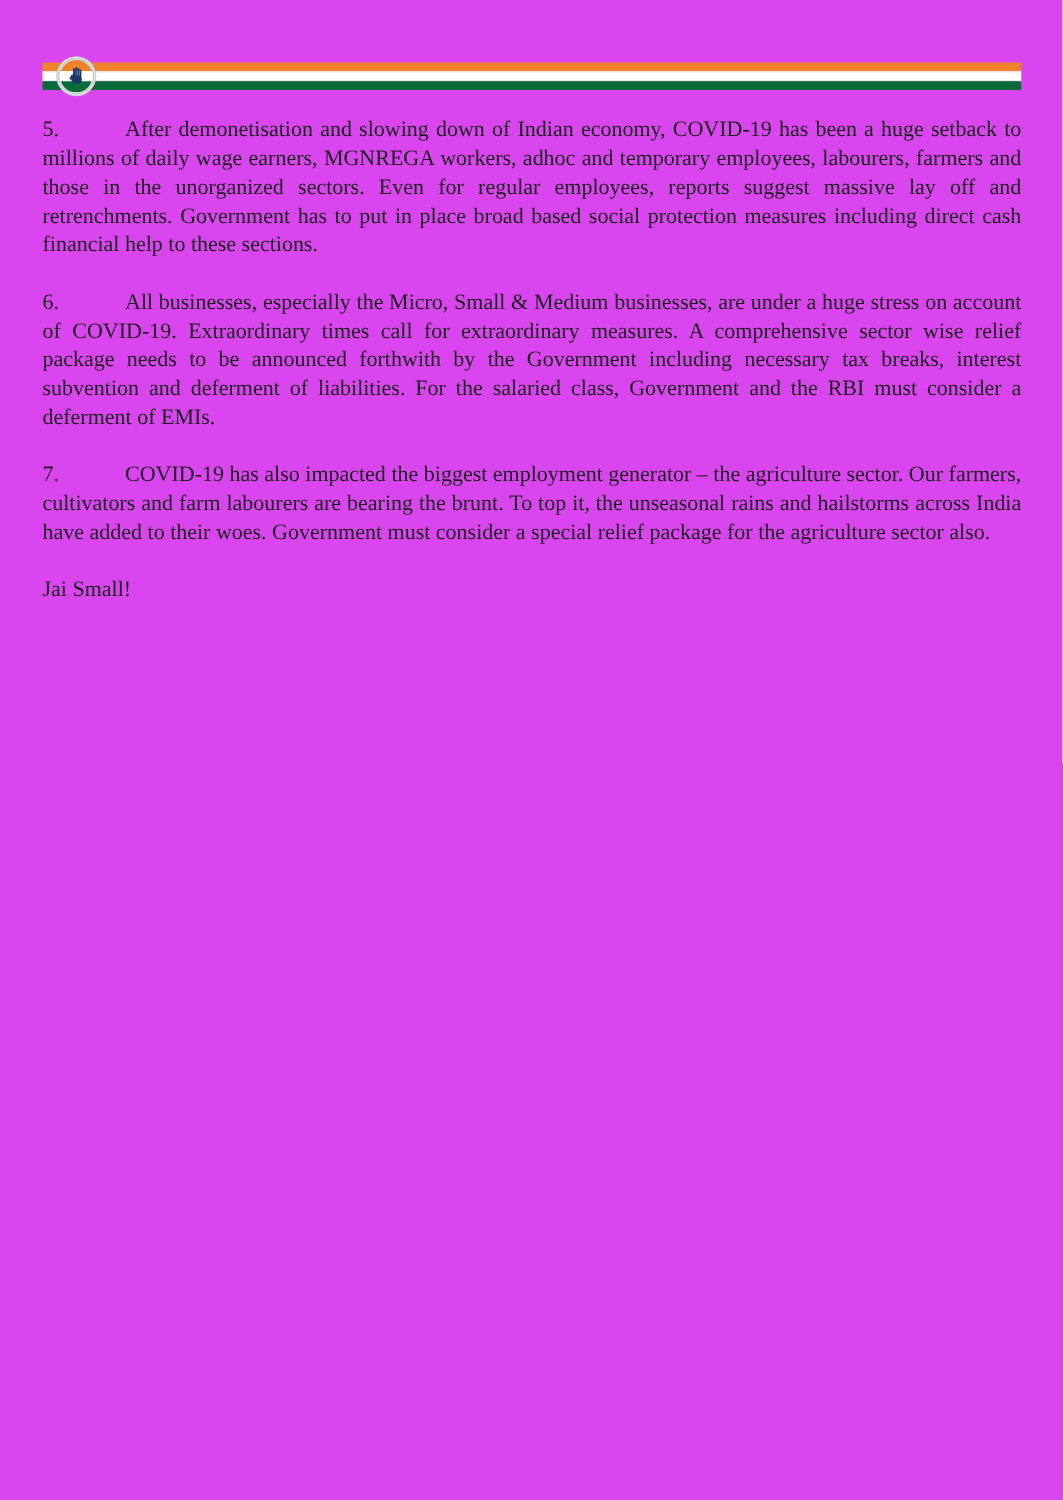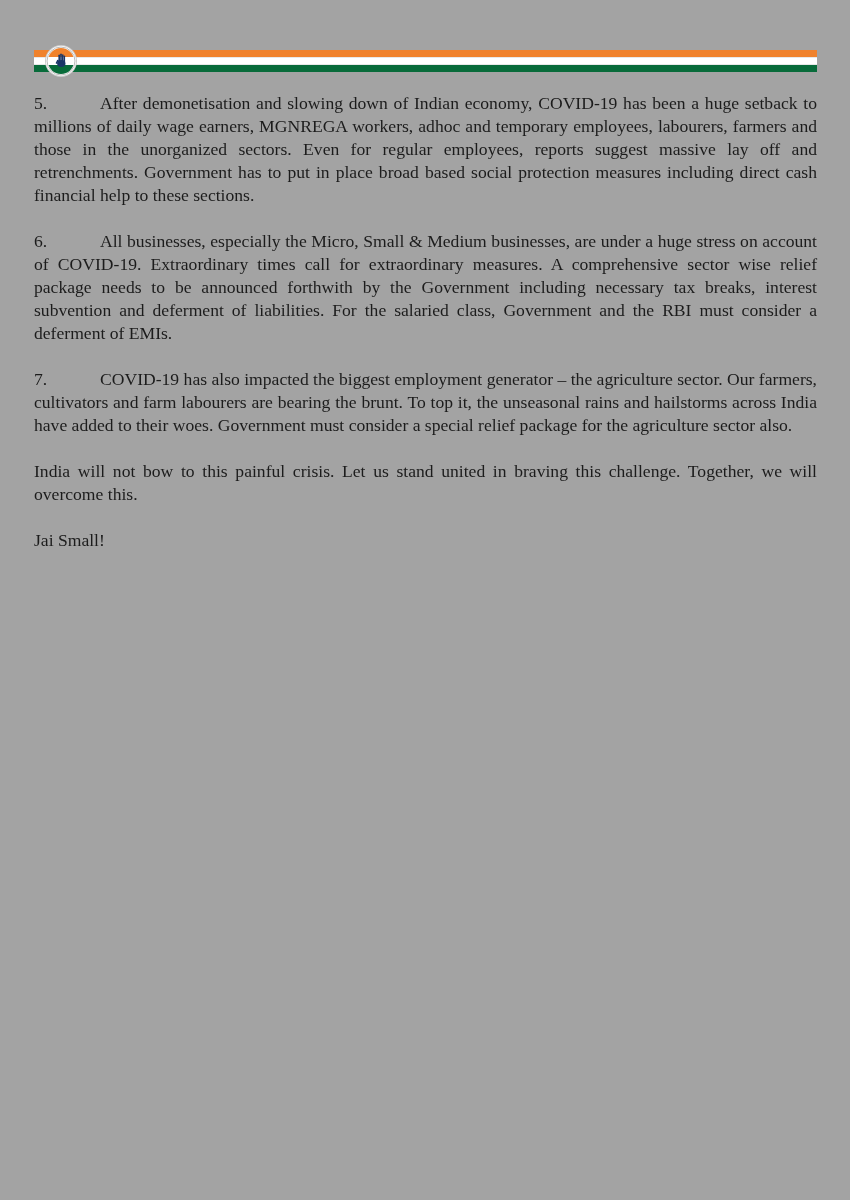--- a/index.html
+++ b/index.html
@@ -4,21 +4,21 @@
 <style>
   html, body {
     margin: 0;
     padding: 0;
     background: #ffffff;
   }
   .page {
     position: relative;
     width: 850px;
     height: 1200px;
-    background: #a3a3a3;
+    background: #d946ef;
     font-family: "Liberation Serif", "DejaVu Serif", serif;
     color: #1c1c1c;
     overflow: hidden;
   }
   .content {
     position: absolute;
     left: 34px;
     right: 33px;
     top: 50px;
   }
@@ -114,23 +114,20 @@
 
       <p class="para">
         <span class="pnum">6.</span><span>All businesses, especially the Micro, Small &amp; Medium businesses, are under a huge stress on account of COVID-19. Extraordinary times call for extraordinary measures. A comprehensive sector wise relief package needs to be announced forthwith by the Government including necessary tax breaks, interest subvention and deferment of liabilities. For the salaried class, Government and the RBI must consider a deferment of EMIs.</span>
       </p>
 
       <p class="para">
         <span class="pnum">7.</span><span>COVID-19 has also impacted the biggest employment generator – the agriculture sector. Our farmers, cultivators and farm labourers are bearing the brunt. To top it, the unseasonal rains and hailstorms across India have added to their woes. Government must consider a special relief package for the agriculture sector also.</span>
       </p>
 
 
-      <p class="para">
-        <span>India will not bow to this painful crisis. Let us stand united in braving this challenge. Together, we will overcome this.</span>
-      </p>
 
       <p class="para last">
         <span>Jai Small!</span>
       </p>
 
     </div>
   </div>
 </div>
 
 </body></html>

